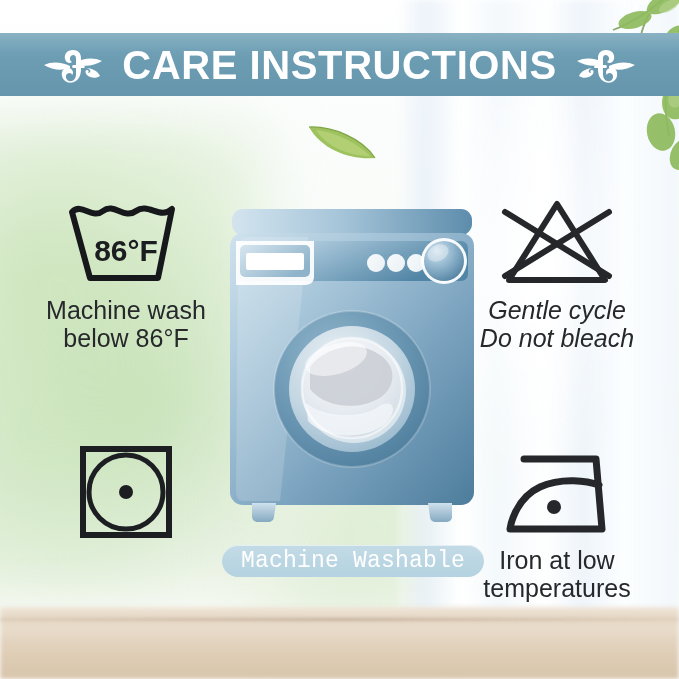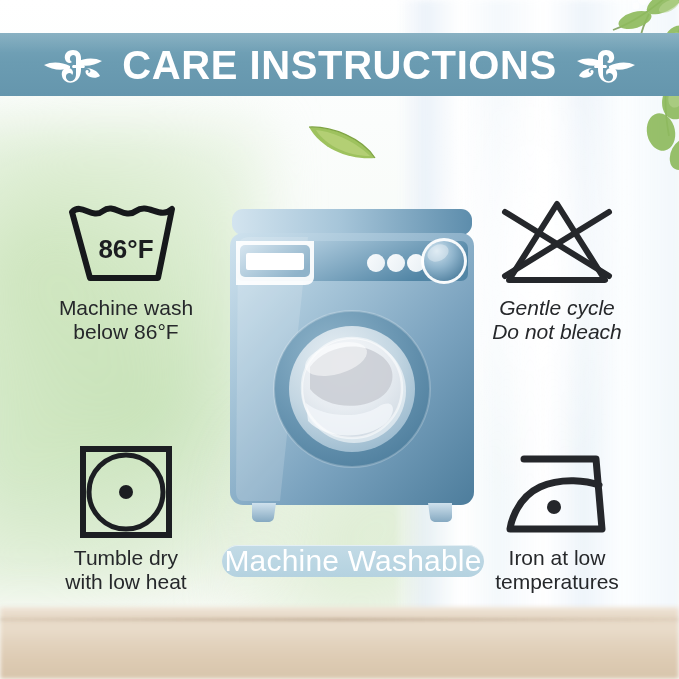--- a/index.html
+++ b/index.html
@@ -139,36 +139,36 @@
     display: flex;
     flex-direction: column;
     align-items: center;
   }
   .care-cell .sym { height: 96px; display: flex; align-items: center; justify-content: center; }
   .care-cell .sym svg { display: block; }
   .care-caption {
     margin-top: 6px;
     text-align: center;
     color: #26282b;
-    font-size: 21px;
+    font-size: 25px;
     line-height: 1.12;
     font-family: "Liberation Sans", sans-serif;
     white-space: pre-line;
   }
 
   #cell-wash   { left: 16px;  top: 194px; }
   #cell-bleach { left: 447px; top: 194px; font-style: italic; }
   #cell-dry    { left: 16px;  top: 444px; }
   #cell-iron   { left: 447px; top: 444px; justify-content: center; }
 
   .tub-temp {
     position: absolute;
     left: 0; right: 0; top: 38px;
     text-align: center;
-    font-size: 26px;
+    font-size: 30px;
     font-weight: 700;
     color: #1b1d20;
     font-family: "Liberation Sans", sans-serif;
     pointer-events: none;
   }
   .sym-wrap { position: relative; }
 
   
   .machine { position: absolute; left: 228px; top: 207px; width: 248px; height: 322px; }
   .machine svg { display: block; width: 100%; height: 100%; }
@@ -178,24 +178,24 @@
     position: absolute;
     left: 222px; top: 545px;
     width: 262px; height: 32px;
     border-radius: 16px;
     background: linear-gradient(to bottom, #c3dbe6 0%, #b4d2e0 100%);
     display: flex; align-items: center; justify-content: center;
     box-shadow: inset 0 1px 0 rgba(255,255,255,.55);
   }
   .badge-text {
     color: #ffffff;
-    font-size: 30px;
+    font-size: 23px;
     letter-spacing: .2px;
     line-height: 1;
-    font-family: Liberation Sans, sans-serif;
+    font-family: Liberation Mono, monospace;
     white-space: nowrap;
   }
 </style>
 </head>
 <body>
 
 <div id="stage">
 
   <div class="bg-base"></div>
   <div class="bg-green-left"></div>
@@ -298,22 +298,20 @@
   <div class="care-cell" id="cell-dry">
     <div class="sym">
       <div class="sym-wrap">
         <svg width="96" height="96" viewBox="0 0 96 96">
           <rect x="5" y="5" width="86" height="86" fill="none" stroke="#1c1e22" stroke-width="6"></rect>
           <circle cx="48" cy="48" r="37" fill="none" stroke="#1c1e22" stroke-width="5"></circle>
           <circle cx="48" cy="48" r="7" fill="#1c1e22"></circle>
         </svg>
       </div>
     </div>
-    <div class="care-caption">Tumble dry
-with low heat</div>
   </div>
 
   <div class="care-cell" id="cell-iron">
     <div class="sym">
       <div class="sym-wrap">
         <svg width="122" height="90" viewBox="0 0 122 90">
           <path d="M28 12 L 100 12 L 106 82 L 14 82 C 14 82, 18 52, 44 40 C 66 30, 92 34, 103 38" fill="none" stroke="#25272b" stroke-width="7" stroke-linejoin="round" stroke-linecap="round"></path>
           <circle cx="58" cy="60" r="7" fill="#25272b"></circle>
         </svg>
       </div>

